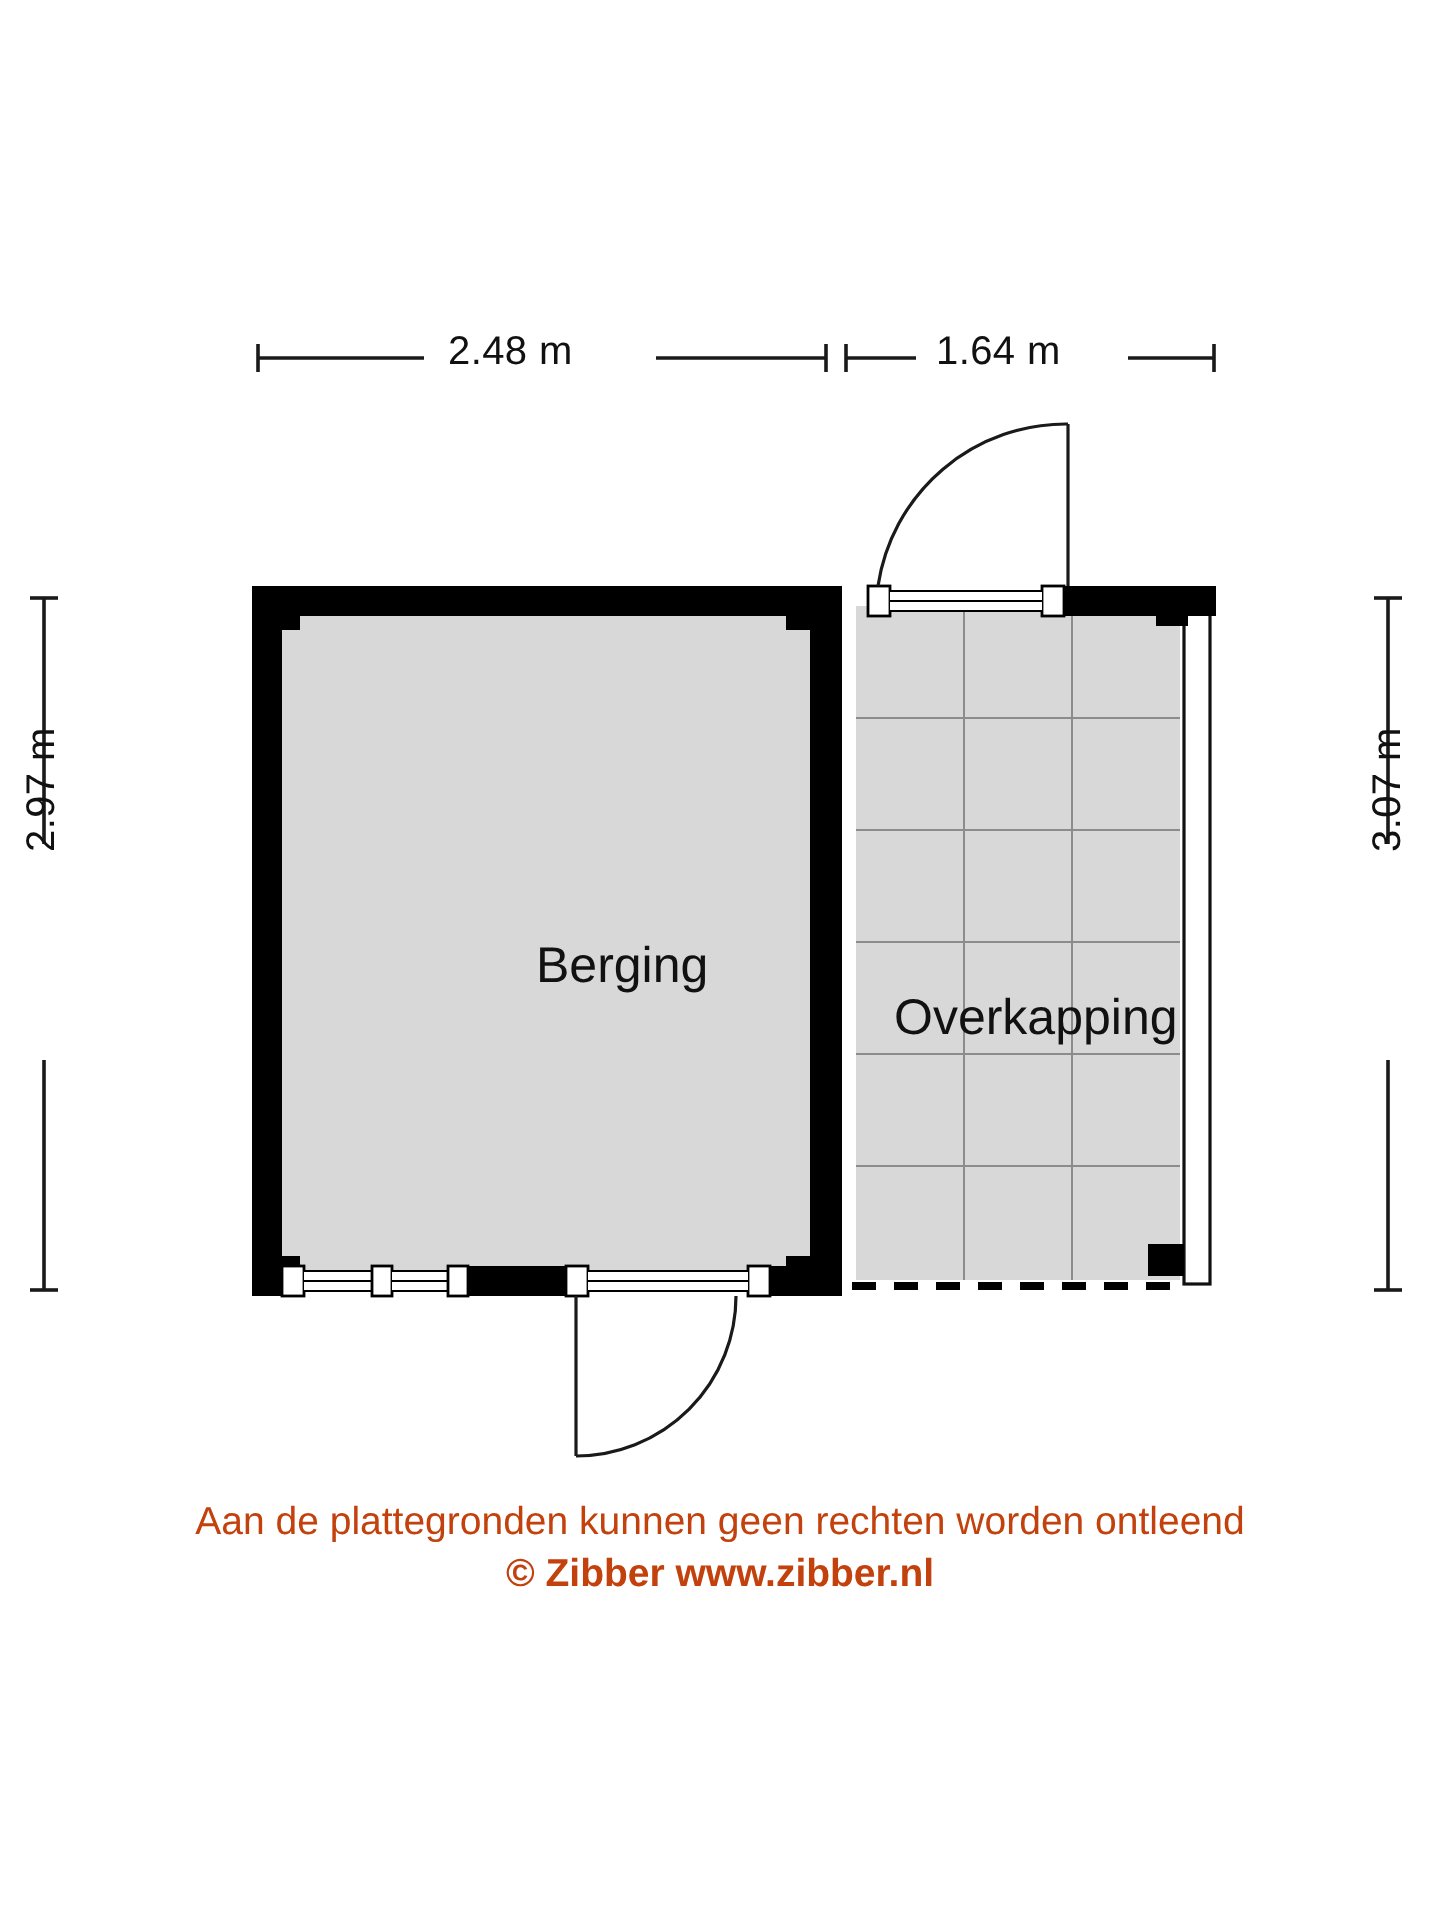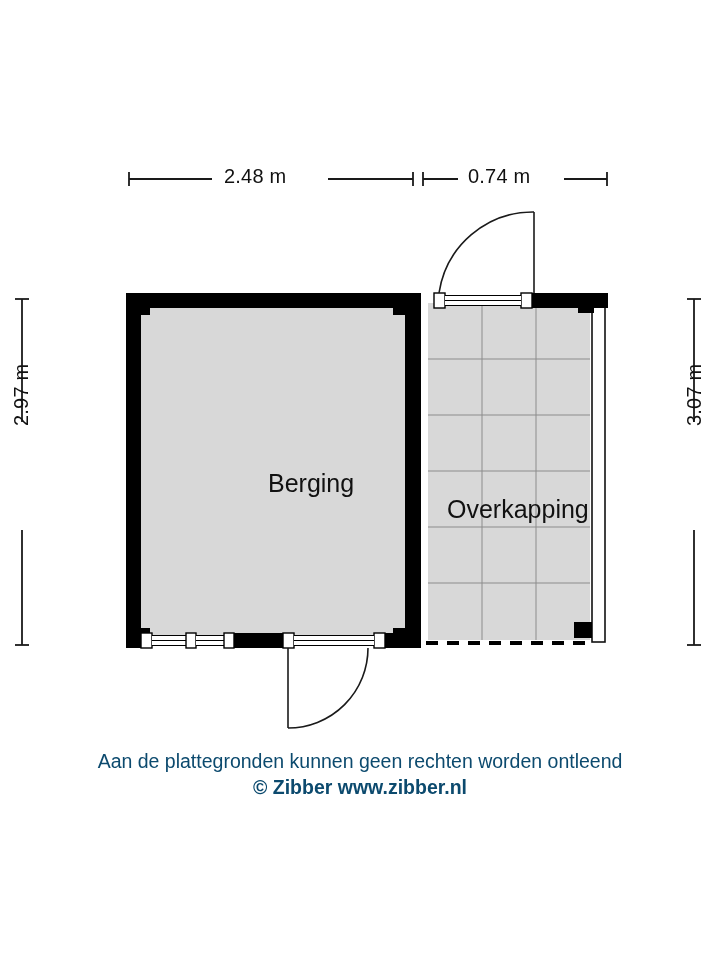--- a/index.html
+++ b/index.html
@@ -70,21 +70,21 @@
     top: 493px;
   }
   .disclaimer {
     position: absolute;
     left: 0;
     top: 746px;
     width: 720px;
     text-align: center;
     font-size: 19.5px;
     line-height: 26px;
-    color: #0c4a6e;
+    color: #c2410c;
   }
   .disclaimer .line2 {
     display: block;
     font-weight: bold;
   }
 </style>
 </head>
 <body>
 
 <div id="floorplan-stage">
@@ -211,21 +211,21 @@
 
       <line x1="534" y1="291" x2="534" y2="210" stroke="#1a1a1a" stroke-width="1.6"></line>
 
       <path d="M 534 210 A 95 95 0 0 0 439 291" fill="none" stroke="#1a1a1a" stroke-width="1.6"></path>
     </g>
 
   </svg>
 
   <div class="dim-label dim-top-left">2.48 m</div>
 
-  <div class="dim-label dim-top-right">0.74 m</div>
+  <div class="dim-label dim-top-right">1.64 m</div>
 
   <div class="dim-label dim-left">2.97 m</div>
 
   <div class="dim-label dim-right">3.07 m</div>
 
   <div class="room-label room-berging">Berging</div>
 
   <div class="room-label room-overkapping">Overkapping</div>
 
   <div class="disclaimer">

